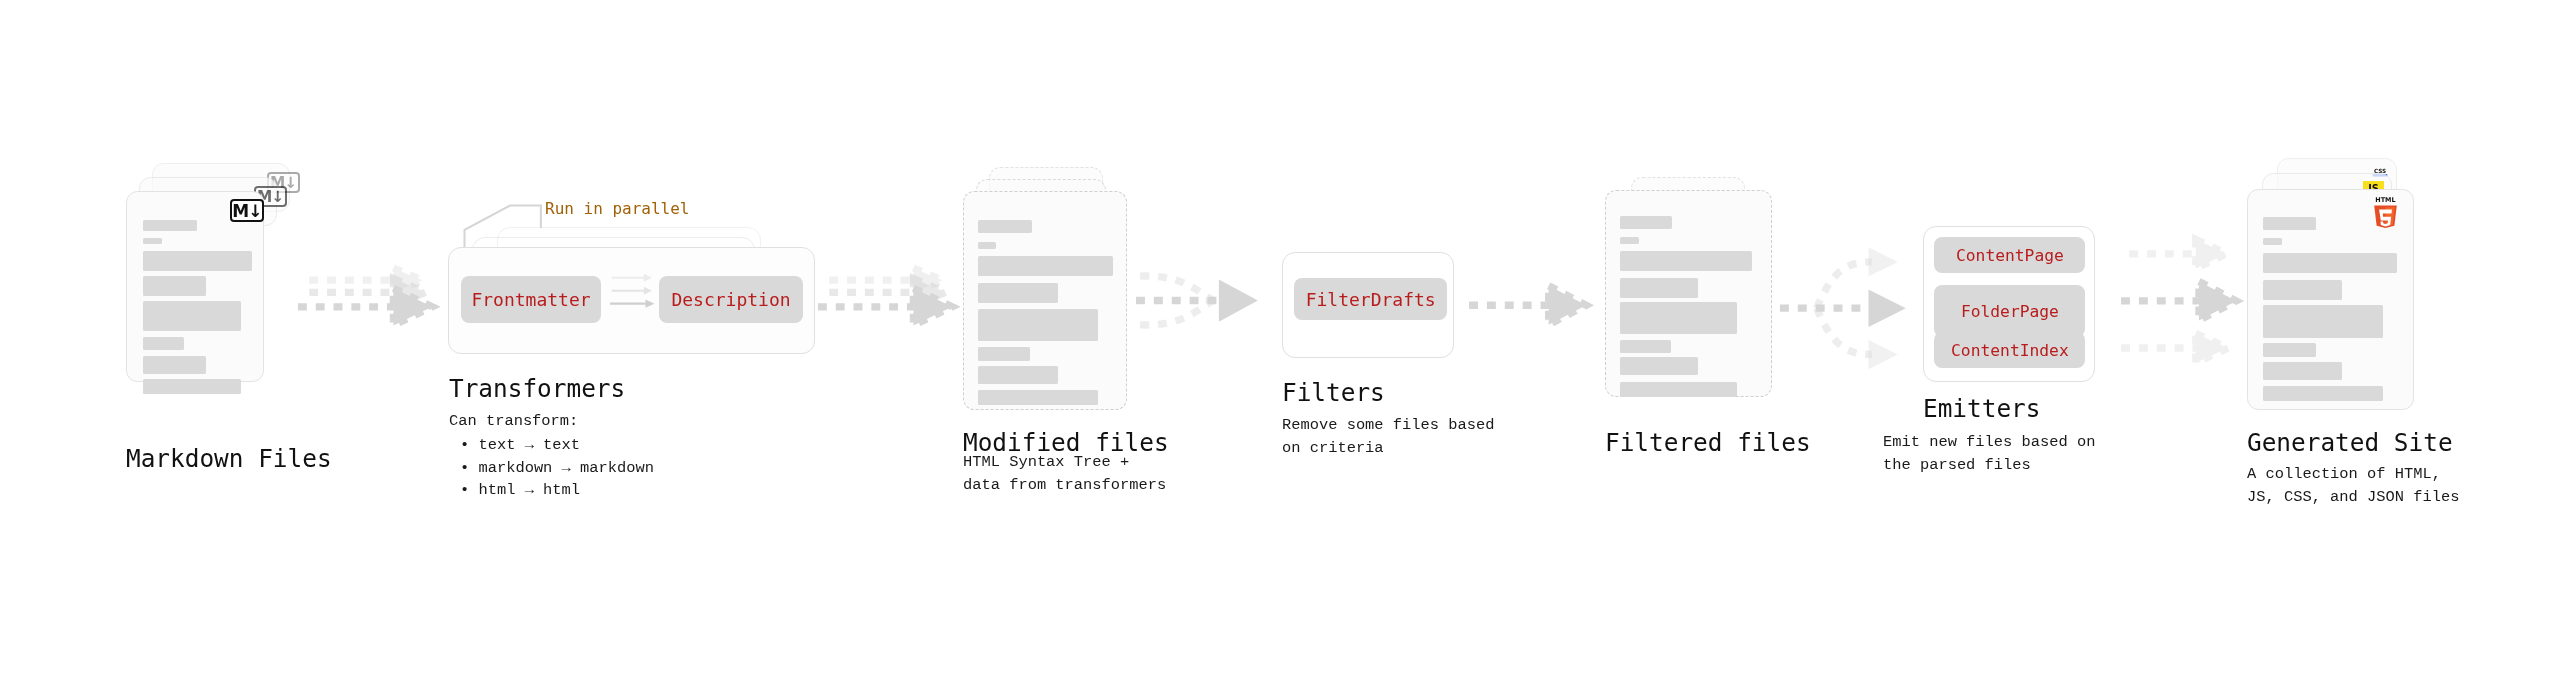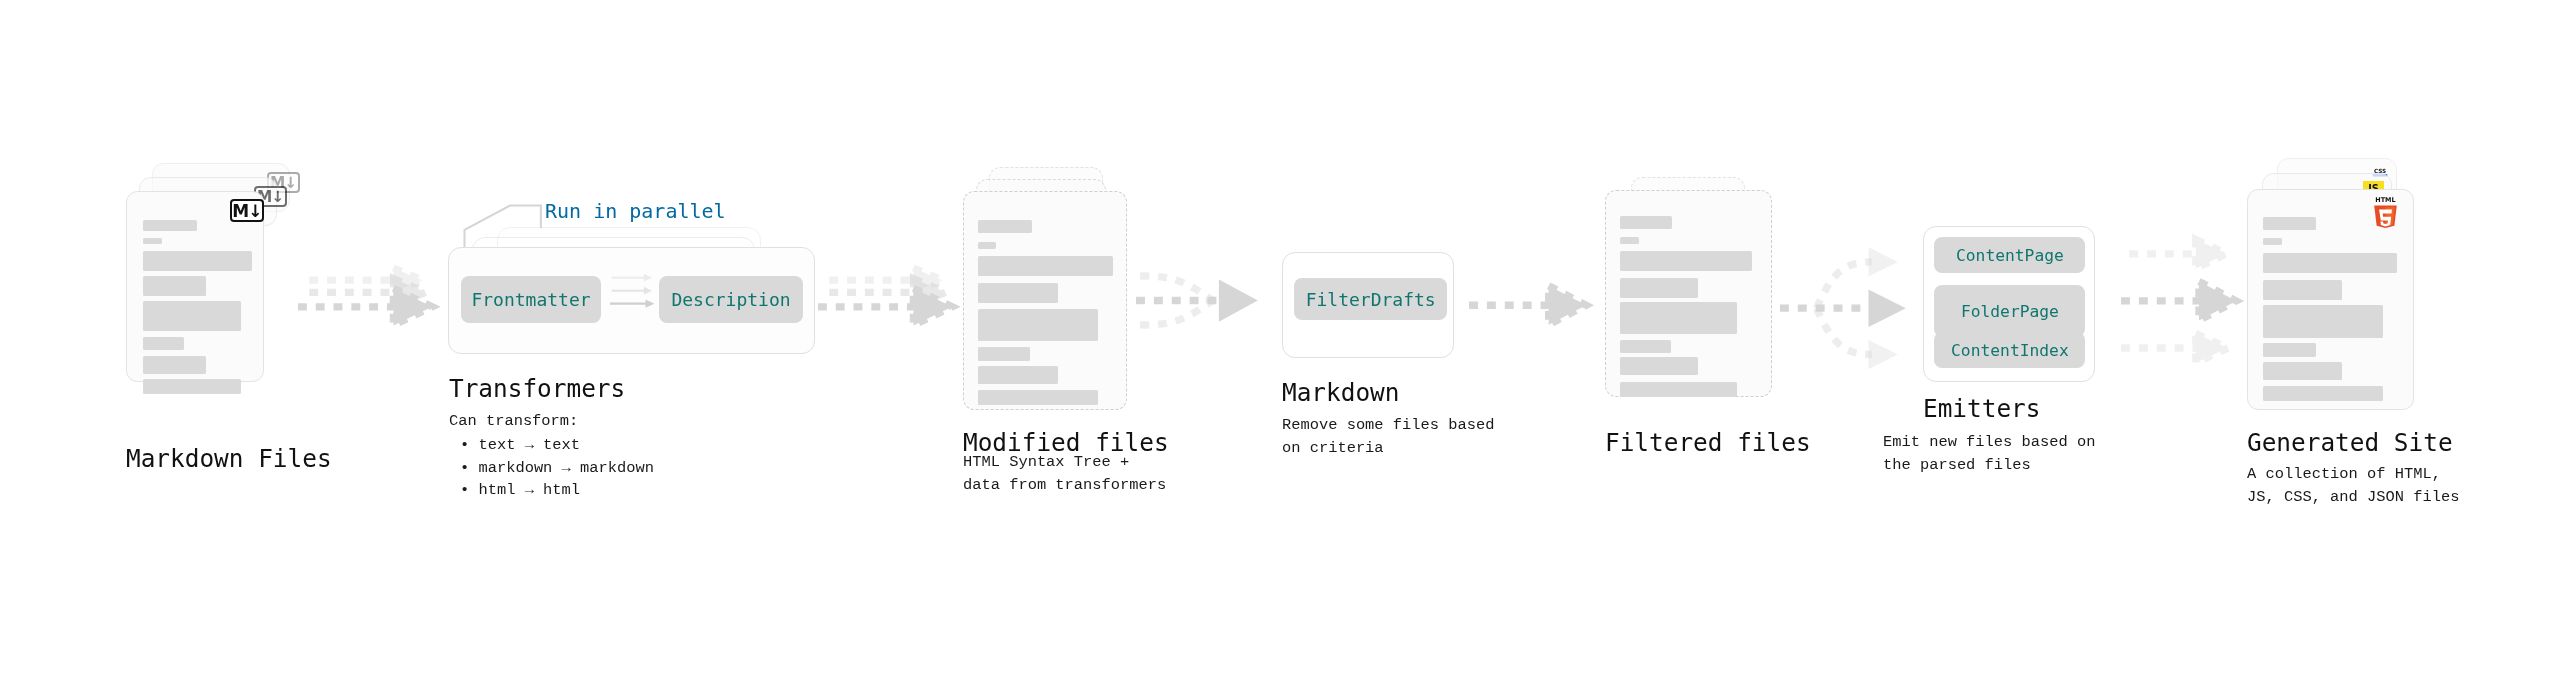--- a/index.html
+++ b/index.html
@@ -77,21 +77,21 @@
   }
   .group-box.fill { background: #fdfdfd; }
 
   .pill {
     position: absolute;
     background: #d9d9d9;
     border-radius: 8.1px;
     display: flex;
     align-items: center;
     justify-content: center;
-    color: #0f766e;
+    color: #b91c1c;
     font-size: 18px;
     font-family: "DejaVu Sans Mono", "Liberation Mono", monospace;
     box-sizing: border-box;
     white-space: nowrap;
   }
   .pill.faded1 { background: #e3e3e3; color: transparent; }
   .pill.faded2 { background: #eeeeee; color: transparent; }
 
   
   .title {
@@ -104,22 +104,22 @@
   .subtitle {
     position: absolute;
     font-size: 15.4px;
     line-height: 23px;
     color: #1a1a1a;
     white-space: pre;
     font-family: Liberation Mono, monospace;
   }
   .annot {
     position: absolute;
-    font-size: 20px;
-    color: #0369a1;
+    font-size: 16px;
+    color: #a16207;
     white-space: nowrap;
     font-family: "DejaVu Sans Mono", "Liberation Mono", monospace;
   }
 
   
   .arrow-svg { position: absolute; overflow: visible; }
 </style>
 </head>
 <body>
 
@@ -257,21 +257,21 @@
       <path d="M 5 82 C 55 84, 72 66, 95 52" opacity="0.45"></path>
       <line x1="0" y1="52" x2="100" y2="52" opacity="1"></line>
     </g>
     <polygon points="102,26 150,52 102,78" fill="#d6d6d6"></polygon>
   </svg>
 
   <div class="node" style="left:1282px; top:252px;">
     <div class="group-box" style="left:0px; top:0px; width:172px; height:106px; background:#ffffff;"></div>
     <div class="pill" style="left:12.2px; top:26px; width:153px; height:42px;">FilterDrafts</div>
   </div>
-  <div class="title" style="left:1282px; top:378px;">Markdown</div>
+  <div class="title" style="left:1282px; top:378px;">Filters</div>
   <div class="subtitle" style="left:1282px; top:414px;">Remove some files based
 on criteria</div>
 
   <svg class="arrow-svg" style="left:1469px; top:284px;" width="122" height="49" viewBox="0 0 150 60">
     <g stroke="#d6d6d6" stroke-width="9" stroke-dasharray="11 11" fill="#d6d6d6">
       <line x1="0" y1="26" x2="100" y2="26"></line>
       <polygon points="98,2 144,26 98,50"></polygon>
     </g>
   </svg>
 

